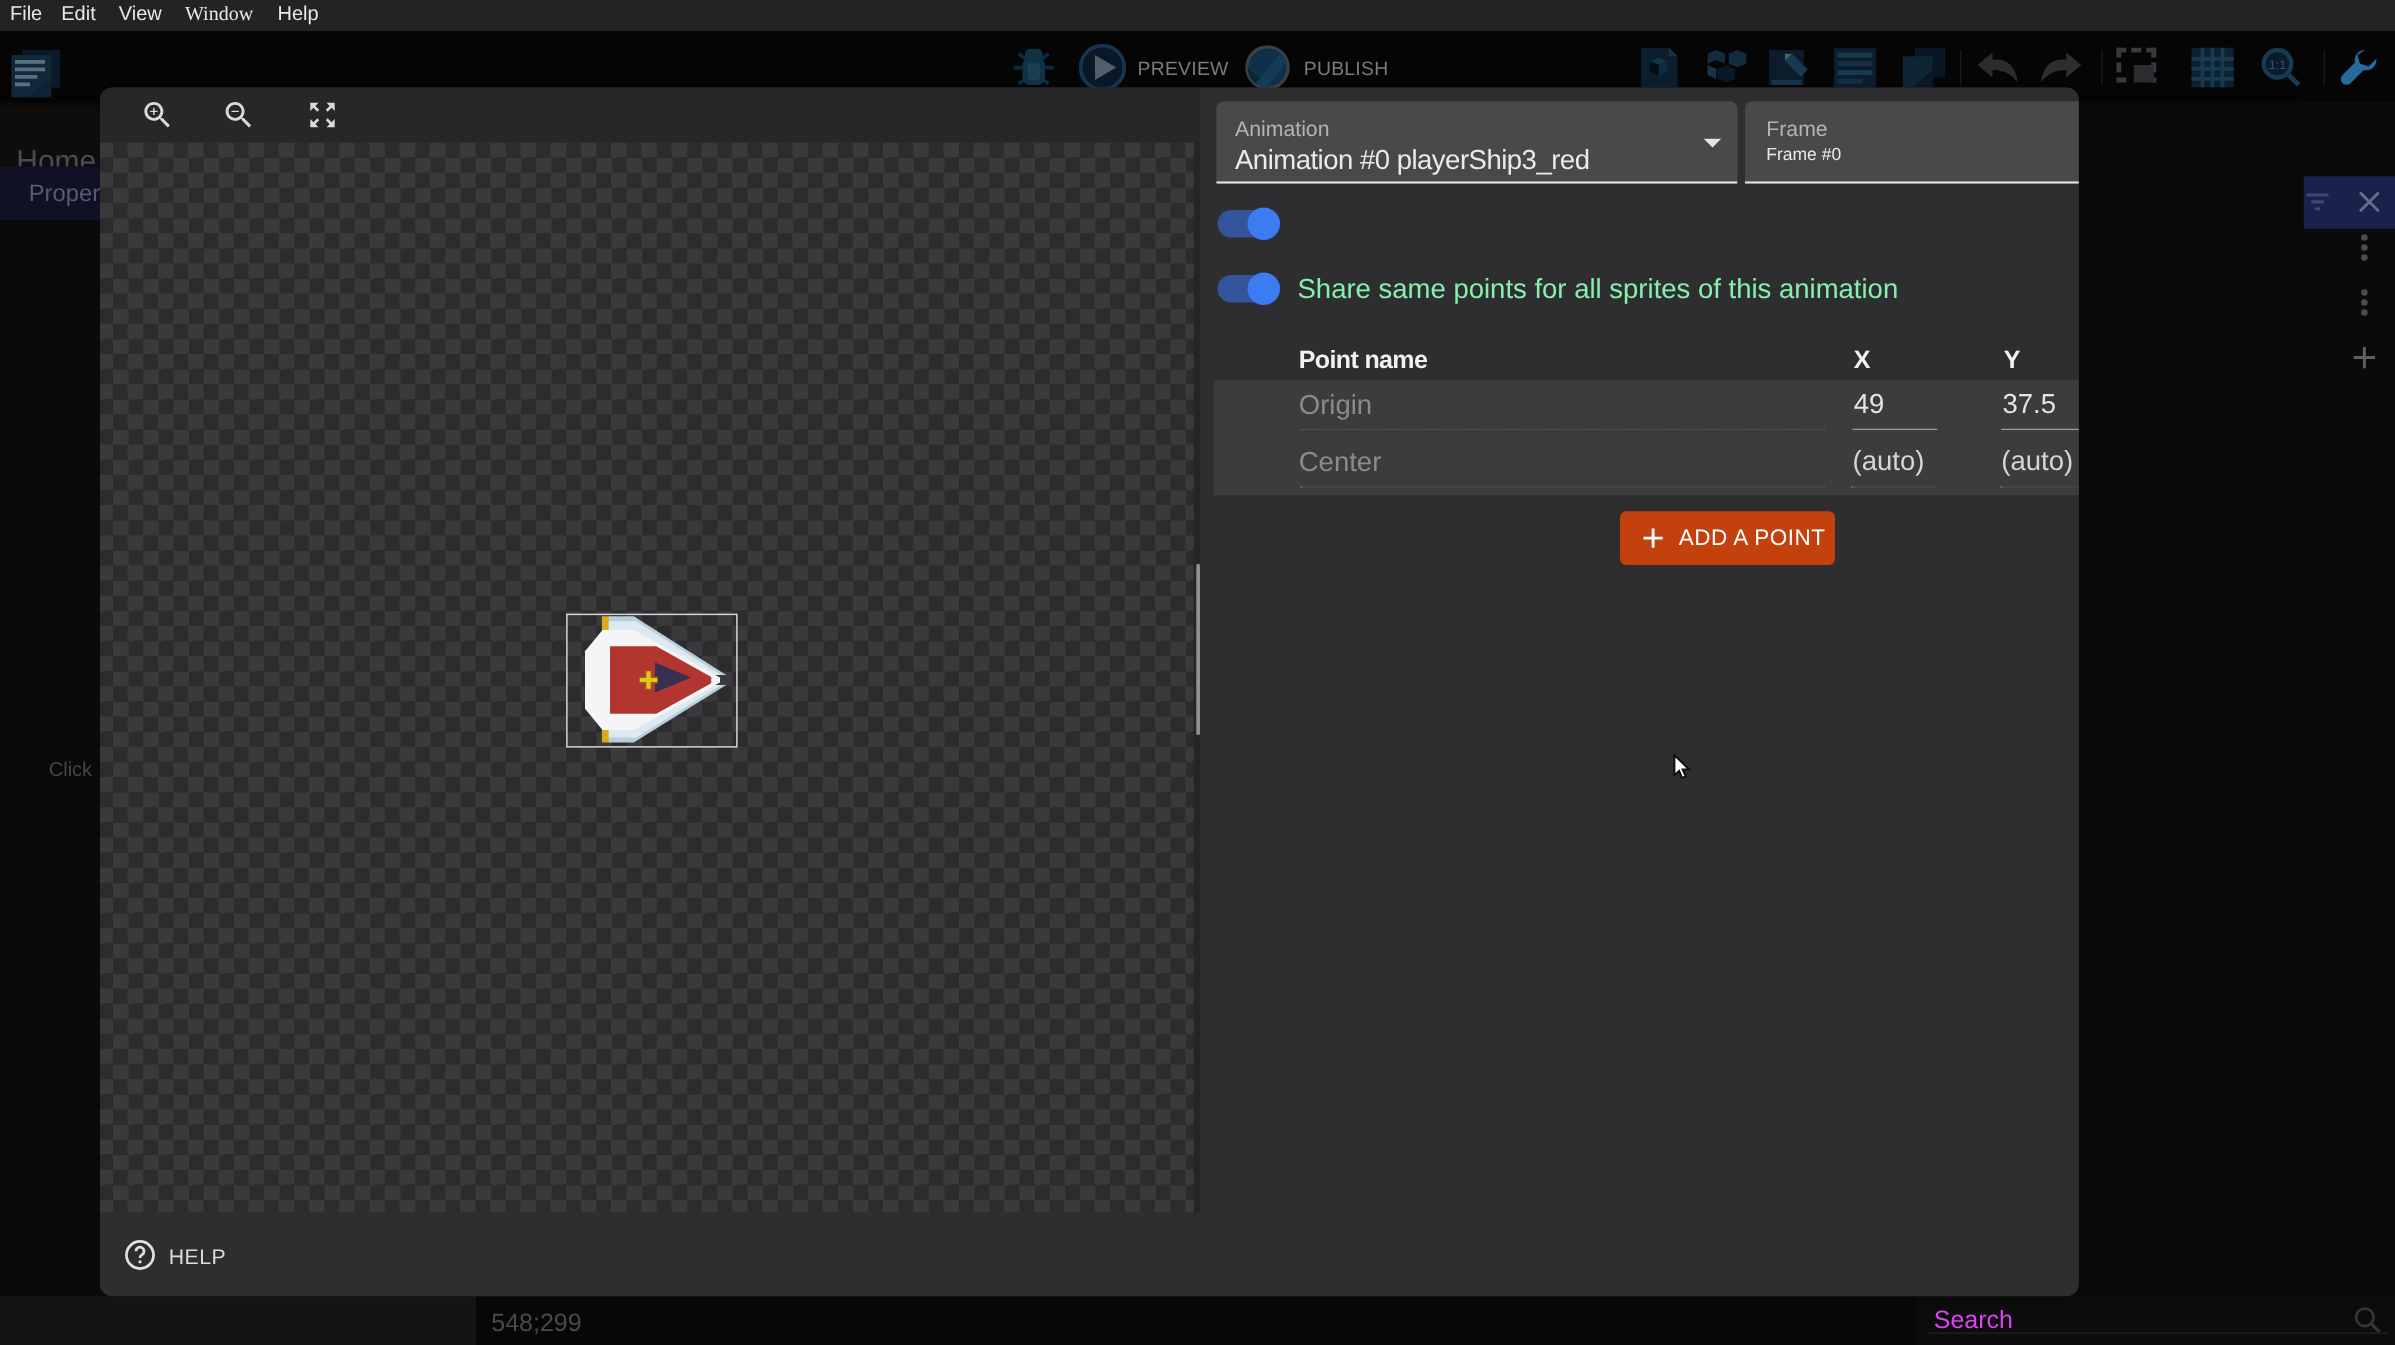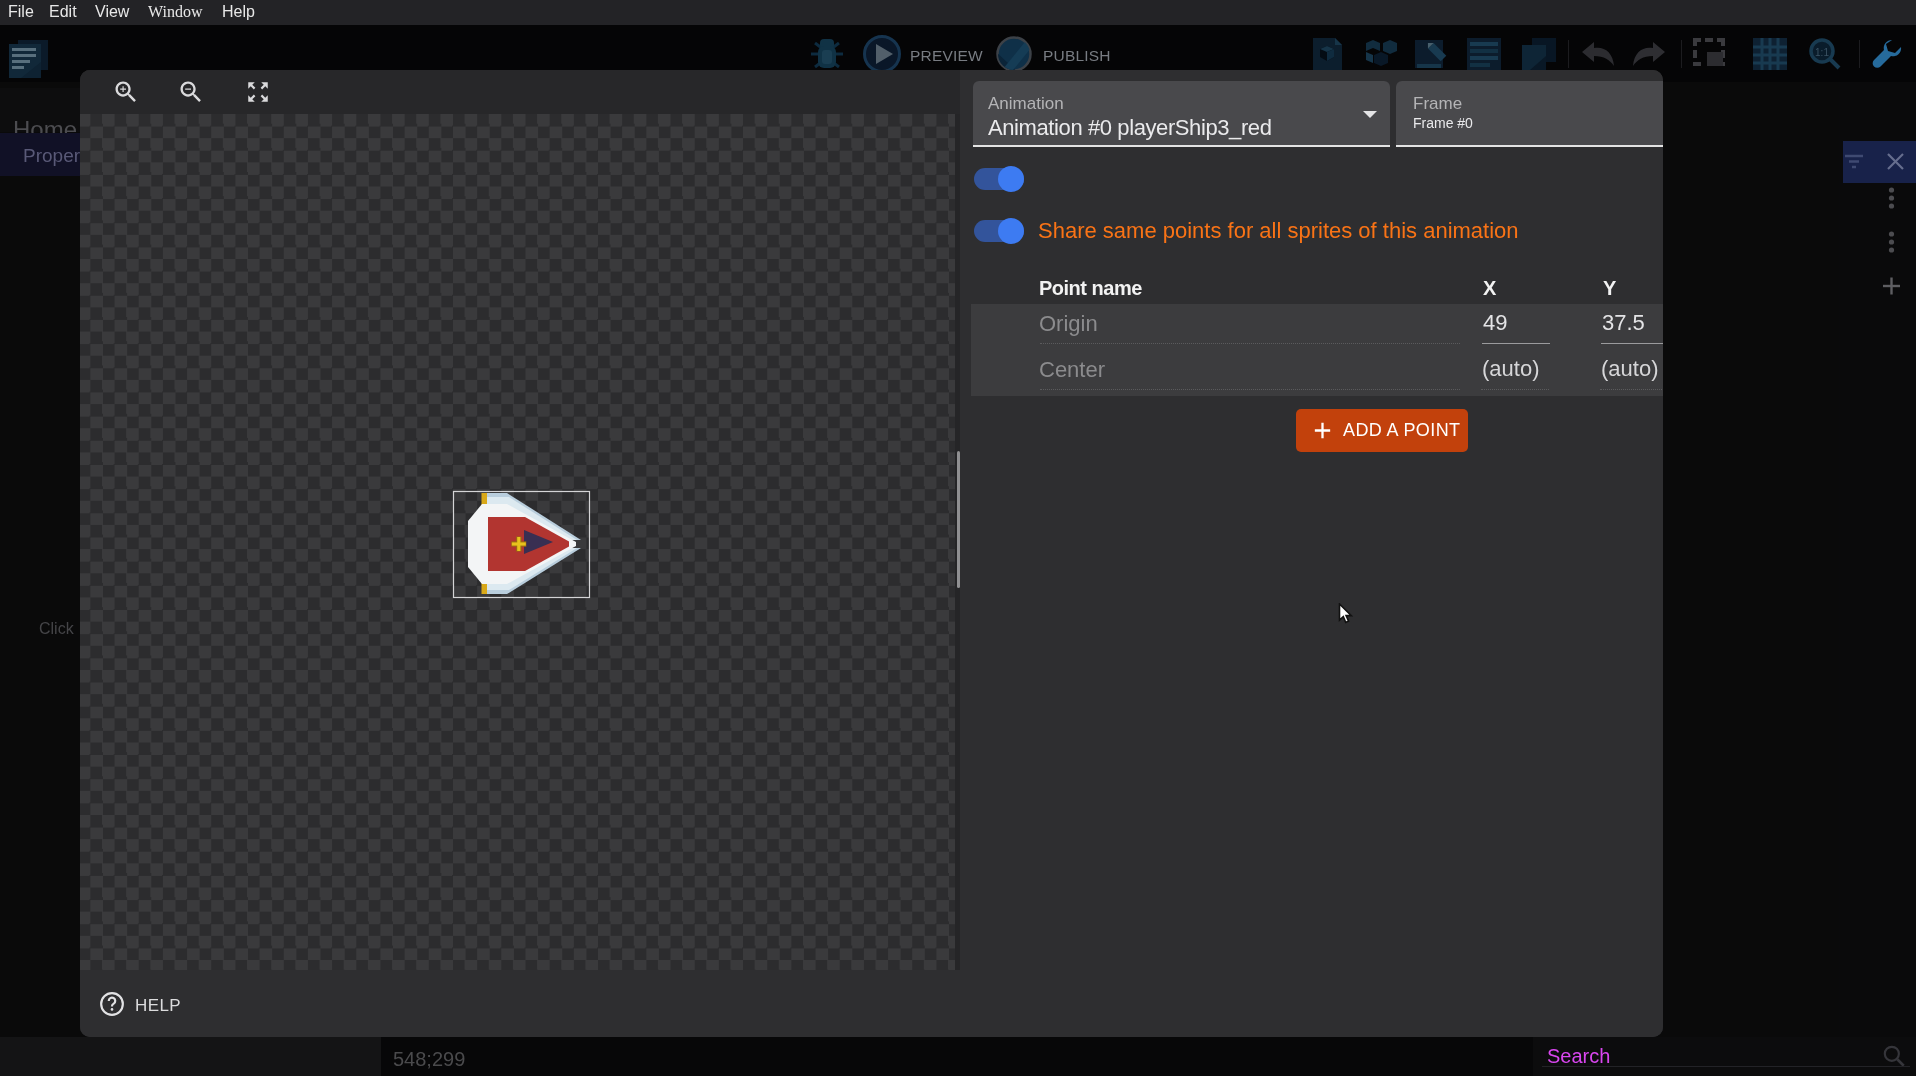--- a/index.html
+++ b/index.html
@@ -141,21 +141,21 @@
   </svg>
   <div class="abs" style="left:1859px;top:40px;width:1px;height:28px;background:#1c1c1f;"></div>
   <svg class="abs" style="left:1871px;top:37px;" width="33" height="33" viewBox="0 0 33 33">
     <path d="M21 3 a8 8 0 0 0 -8 10 L3 23 a4.5 4.5 0 0 0 6.5 6.5 L20 19 a8 8 0 0 0 10 -9 L24 16 L17 14 L15 7 Z" fill="#266b9c"></path>
   </svg>
 
   <div class="abs" style="left:0;top:88px;width:80px;height:44px;background:#0d0d0e;"></div>
   <div class="abs" style="left:13px;top:101px;font-size:24px;color:#4c4c50;margin-top:15px;">Home</div>
   <div class="abs" style="left:0;top:133px;width:80px;height:43px;background:#111126;"></div>
   <div class="abs" style="left:23px;top:145px;font-size:19px;color:#595977;">Proper</div>
-  <div class="abs" style="left:39px;top:608px;font-size:16px;color:#454548;margin-top:12px;">Click</div>
+  <div class="abs" style="left:39px;top:608px;font-size:16px;color:#454548;">Click</div>
 
   <div class="abs" style="left:1839px;top:82px;width:77px;height:955px;background:#0a0a0b;"></div>
   <div class="abs" style="left:1843px;top:141px;width:73px;height:42px;background:#18224a;"></div>
   <svg class="abs" style="left:1845px;top:153px;" width="18" height="16" viewBox="0 0 18 16">
     <g stroke="#3f4a72" stroke-width="2.5">
         <line x1="0" y1="3" x2="18" y2="3"></line>
         <line x1="4" y1="8.5" x2="14" y2="8.5"></line>
         <line x1="7" y1="14" x2="11" y2="14"></line>
       </g>
   </svg>
@@ -245,21 +245,21 @@
         <div class="abs" style="left:17px;top:13px;font-size:17px;color:#b4b4b6;">Frame</div>
         <div class="abs" style="left:17px;top:34px;font-size:14px;color:#eaeaec;">Frame #0</div>
           <div class="abs" style="right:13px;top:30px;width:0;height:0;border-left:7.5px solid transparent;border-right:7.5px solid transparent;border-top:7.5px solid #e4e4e6;"></div>
       </div>
 
       <div class="abs" style="left:14px;top:98px;width:50px;height:22px;border-radius:11px;background:#33549b;"></div>
       <div class="abs" style="left:38px;top:96px;width:26px;height:26px;border-radius:50%;background:#3d7bf2;"></div>
 
       <div class="abs" style="left:14px;top:150px;width:50px;height:22px;border-radius:11px;background:#33549b;"></div>
       <div class="abs" style="left:38px;top:148px;width:26px;height:26px;border-radius:50%;background:#3d7bf2;"></div>
-      <div class="abs" style="left:78px;top:148px;font-size:22px;color:#f97316;">Share same points for all sprites of this animation</div>
+      <div class="abs" style="left:78px;top:148px;font-size:22px;color:#86efac;">Share same points for all sprites of this animation</div>
 
       <div class="abs" style="left:79px;top:207px;font-size:20px;font-weight:bold;color:#f2f2f2;letter-spacing:-0.5px;">Point name</div>
       <div class="abs" style="left:523px;top:207px;font-size:20px;font-weight:bold;color:#f2f2f2;">X</div>
       <div class="abs" style="left:643px;top:207px;font-size:20px;font-weight:bold;color:#f2f2f2;">Y</div>
 
       <div class="abs" style="left:11px;top:234px;width:841px;height:44px;background:#3c3c3e;">
         <div class="abs" style="left:68px;top:7px;font-size:22px;color:#8b8b8d;">Origin</div>
         <div class="abs" style="left:69px;top:39px;width:420px;height:0;border-top:1px dotted rgba(255,255,255,0.16);"></div>
         <div class="abs" style="left:512px;top:6px;font-size:22px;color:#e4e4e6;">49</div>
         <div class="abs" style="left:511px;top:39px;width:68px;height:1px;background:#9b9b9d;"></div>

